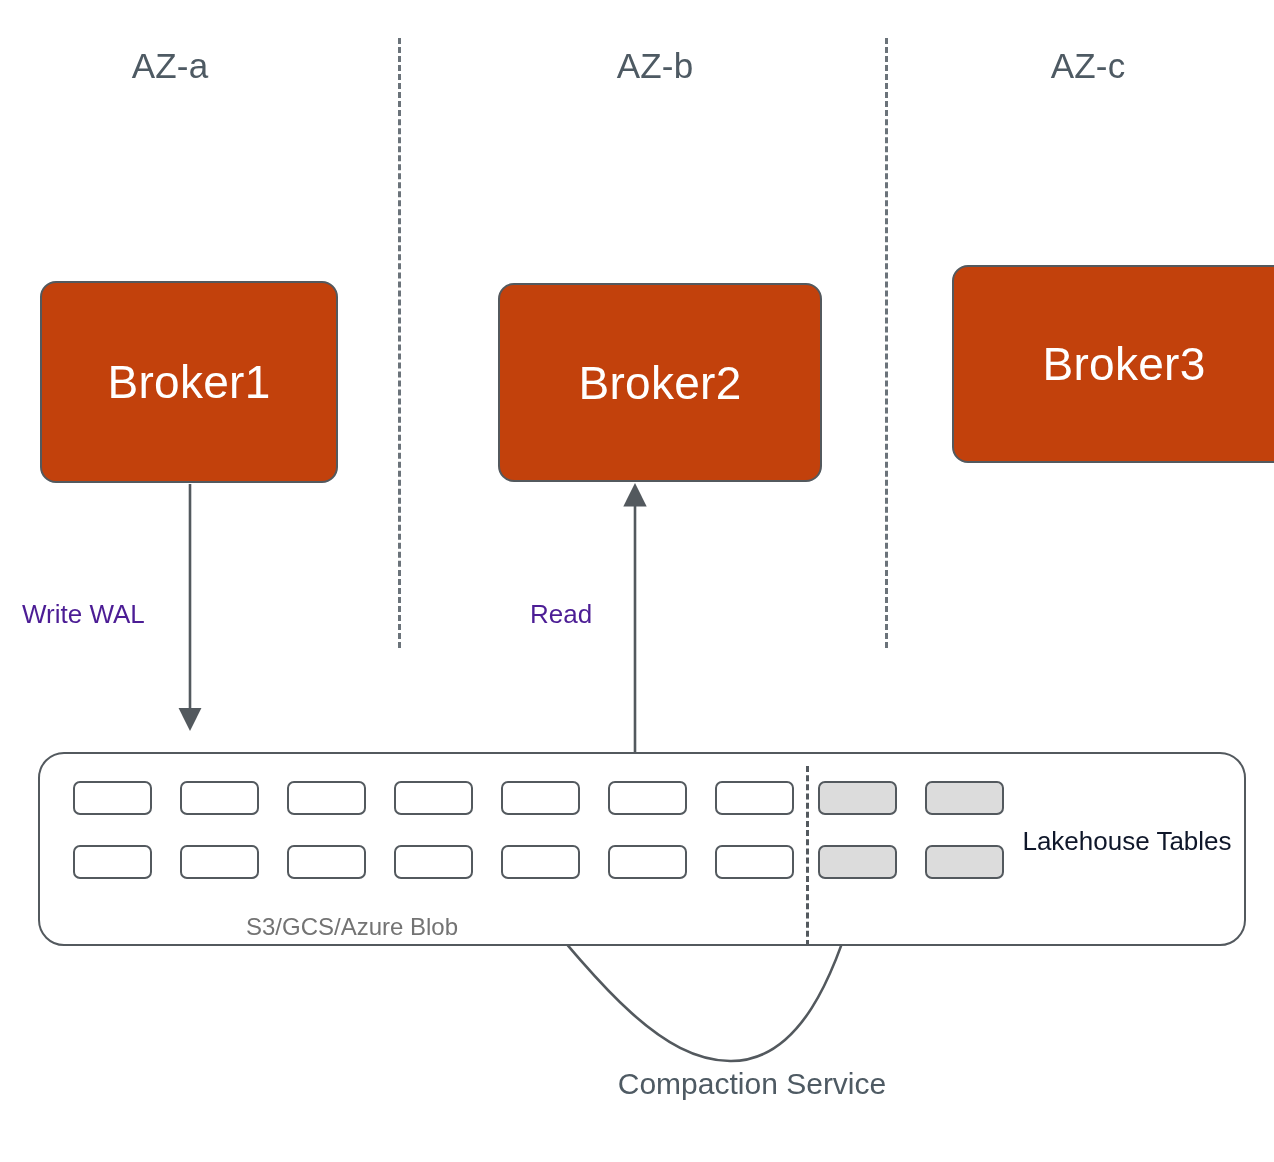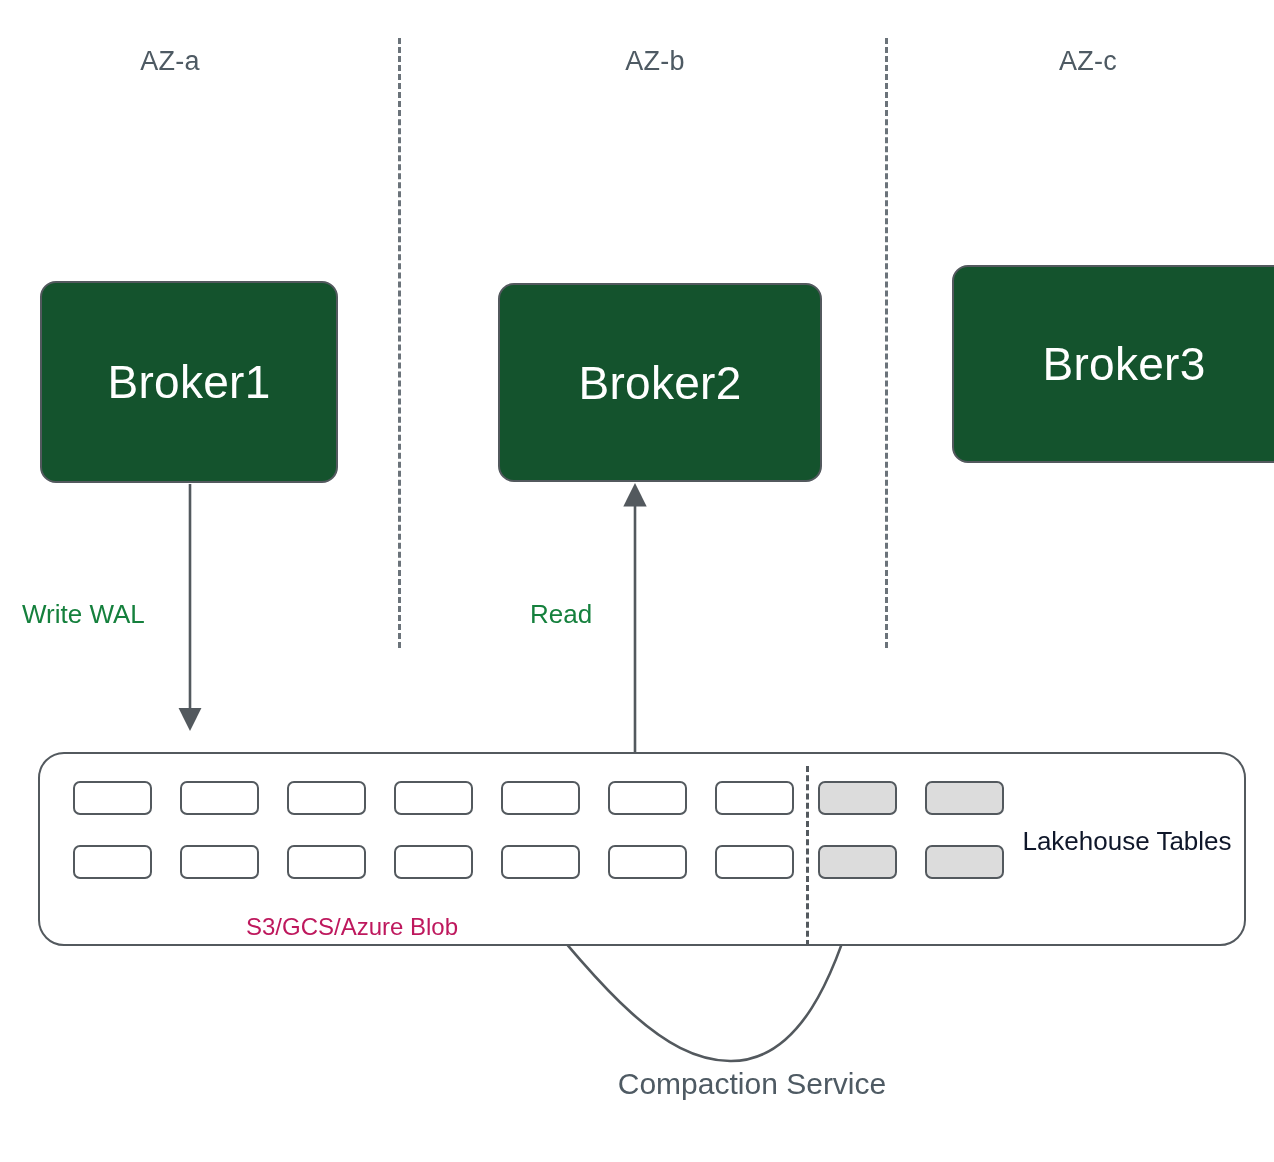--- a/index.html
+++ b/index.html
@@ -22,44 +22,44 @@
   svg.layer {
     position: absolute;
     left: 0;
     top: 0;
     width: 1274px;
     height: 1162px;
     overflow: visible;
   }
   .az-label {
     position: absolute;
-    font-size: 27px;
+    font-size: 35px;
     color: #4e5a63;
     letter-spacing: 0.2px;
     white-space: nowrap;
     transform: translateX(-50%);
     line-height: 1;
   }
   .broker {
     position: absolute;
-    background: #14532d;
+    background: #c2410c;
     border: 2px solid #53595e;
     border-radius: 16px;
     display: flex;
     align-items: center;
     justify-content: center;
     color: #ffffff;
     font-size: 46px;
     letter-spacing: 0.3px;
     box-sizing: border-box;
   }
   .edge-label {
     position: absolute;
     font-size: 26px;
-    color: #15803d;
+    color: #4c1d95;
     white-space: nowrap;
     line-height: 1;
   }
   .storage {
     position: absolute;
     left: 38px;
     top: 752px;
     width: 1208px;
     height: 194px;
     border: 2px solid #53595e;
@@ -90,21 +90,21 @@
   .az-divider {
     position: absolute;
     top: 38px;
     width: 0;
     height: 610px;
     border-left: 3px dashed #6b737a;
   }
   .storage-caption {
     position: absolute;
     font-size: 24px;
-    color: #be185d;
+    color: #737373;
     white-space: nowrap;
     transform: translateX(-50%);
     line-height: 1;
   }
   .lakehouse-caption {
     position: absolute;
     font-size: 26px;
     color: #0f172a;
     white-space: nowrap;
     transform: translateX(-50%);

